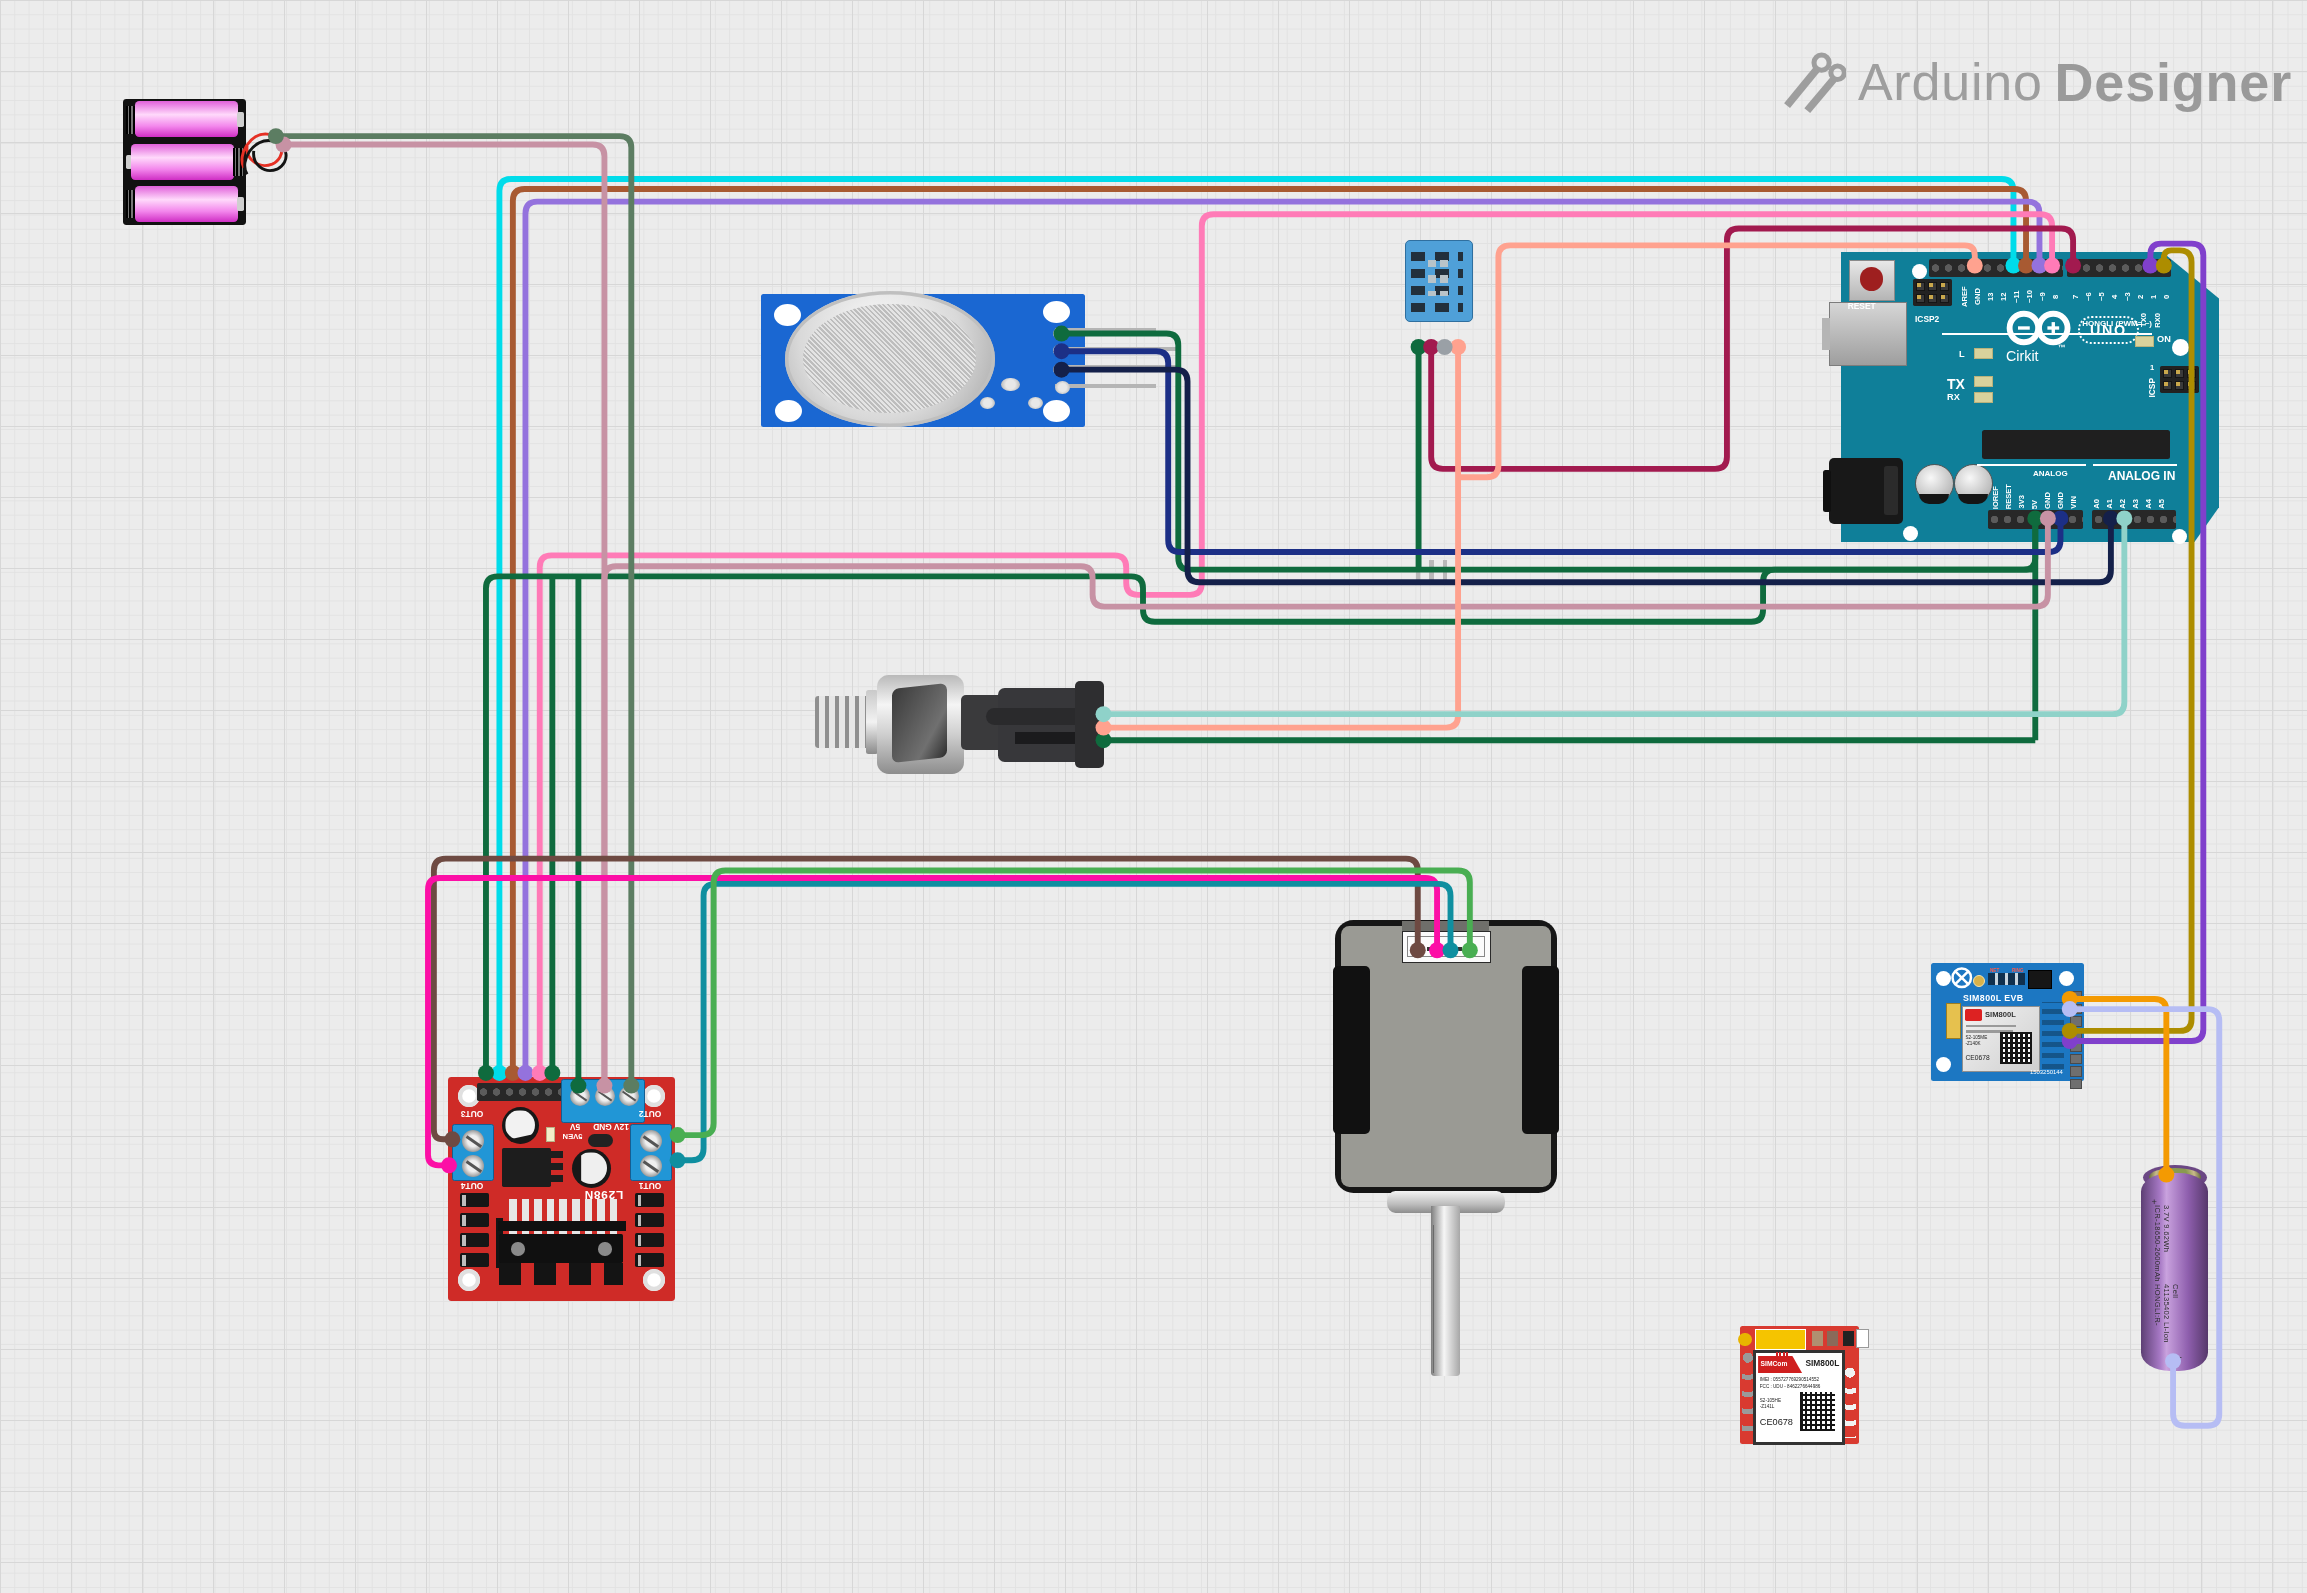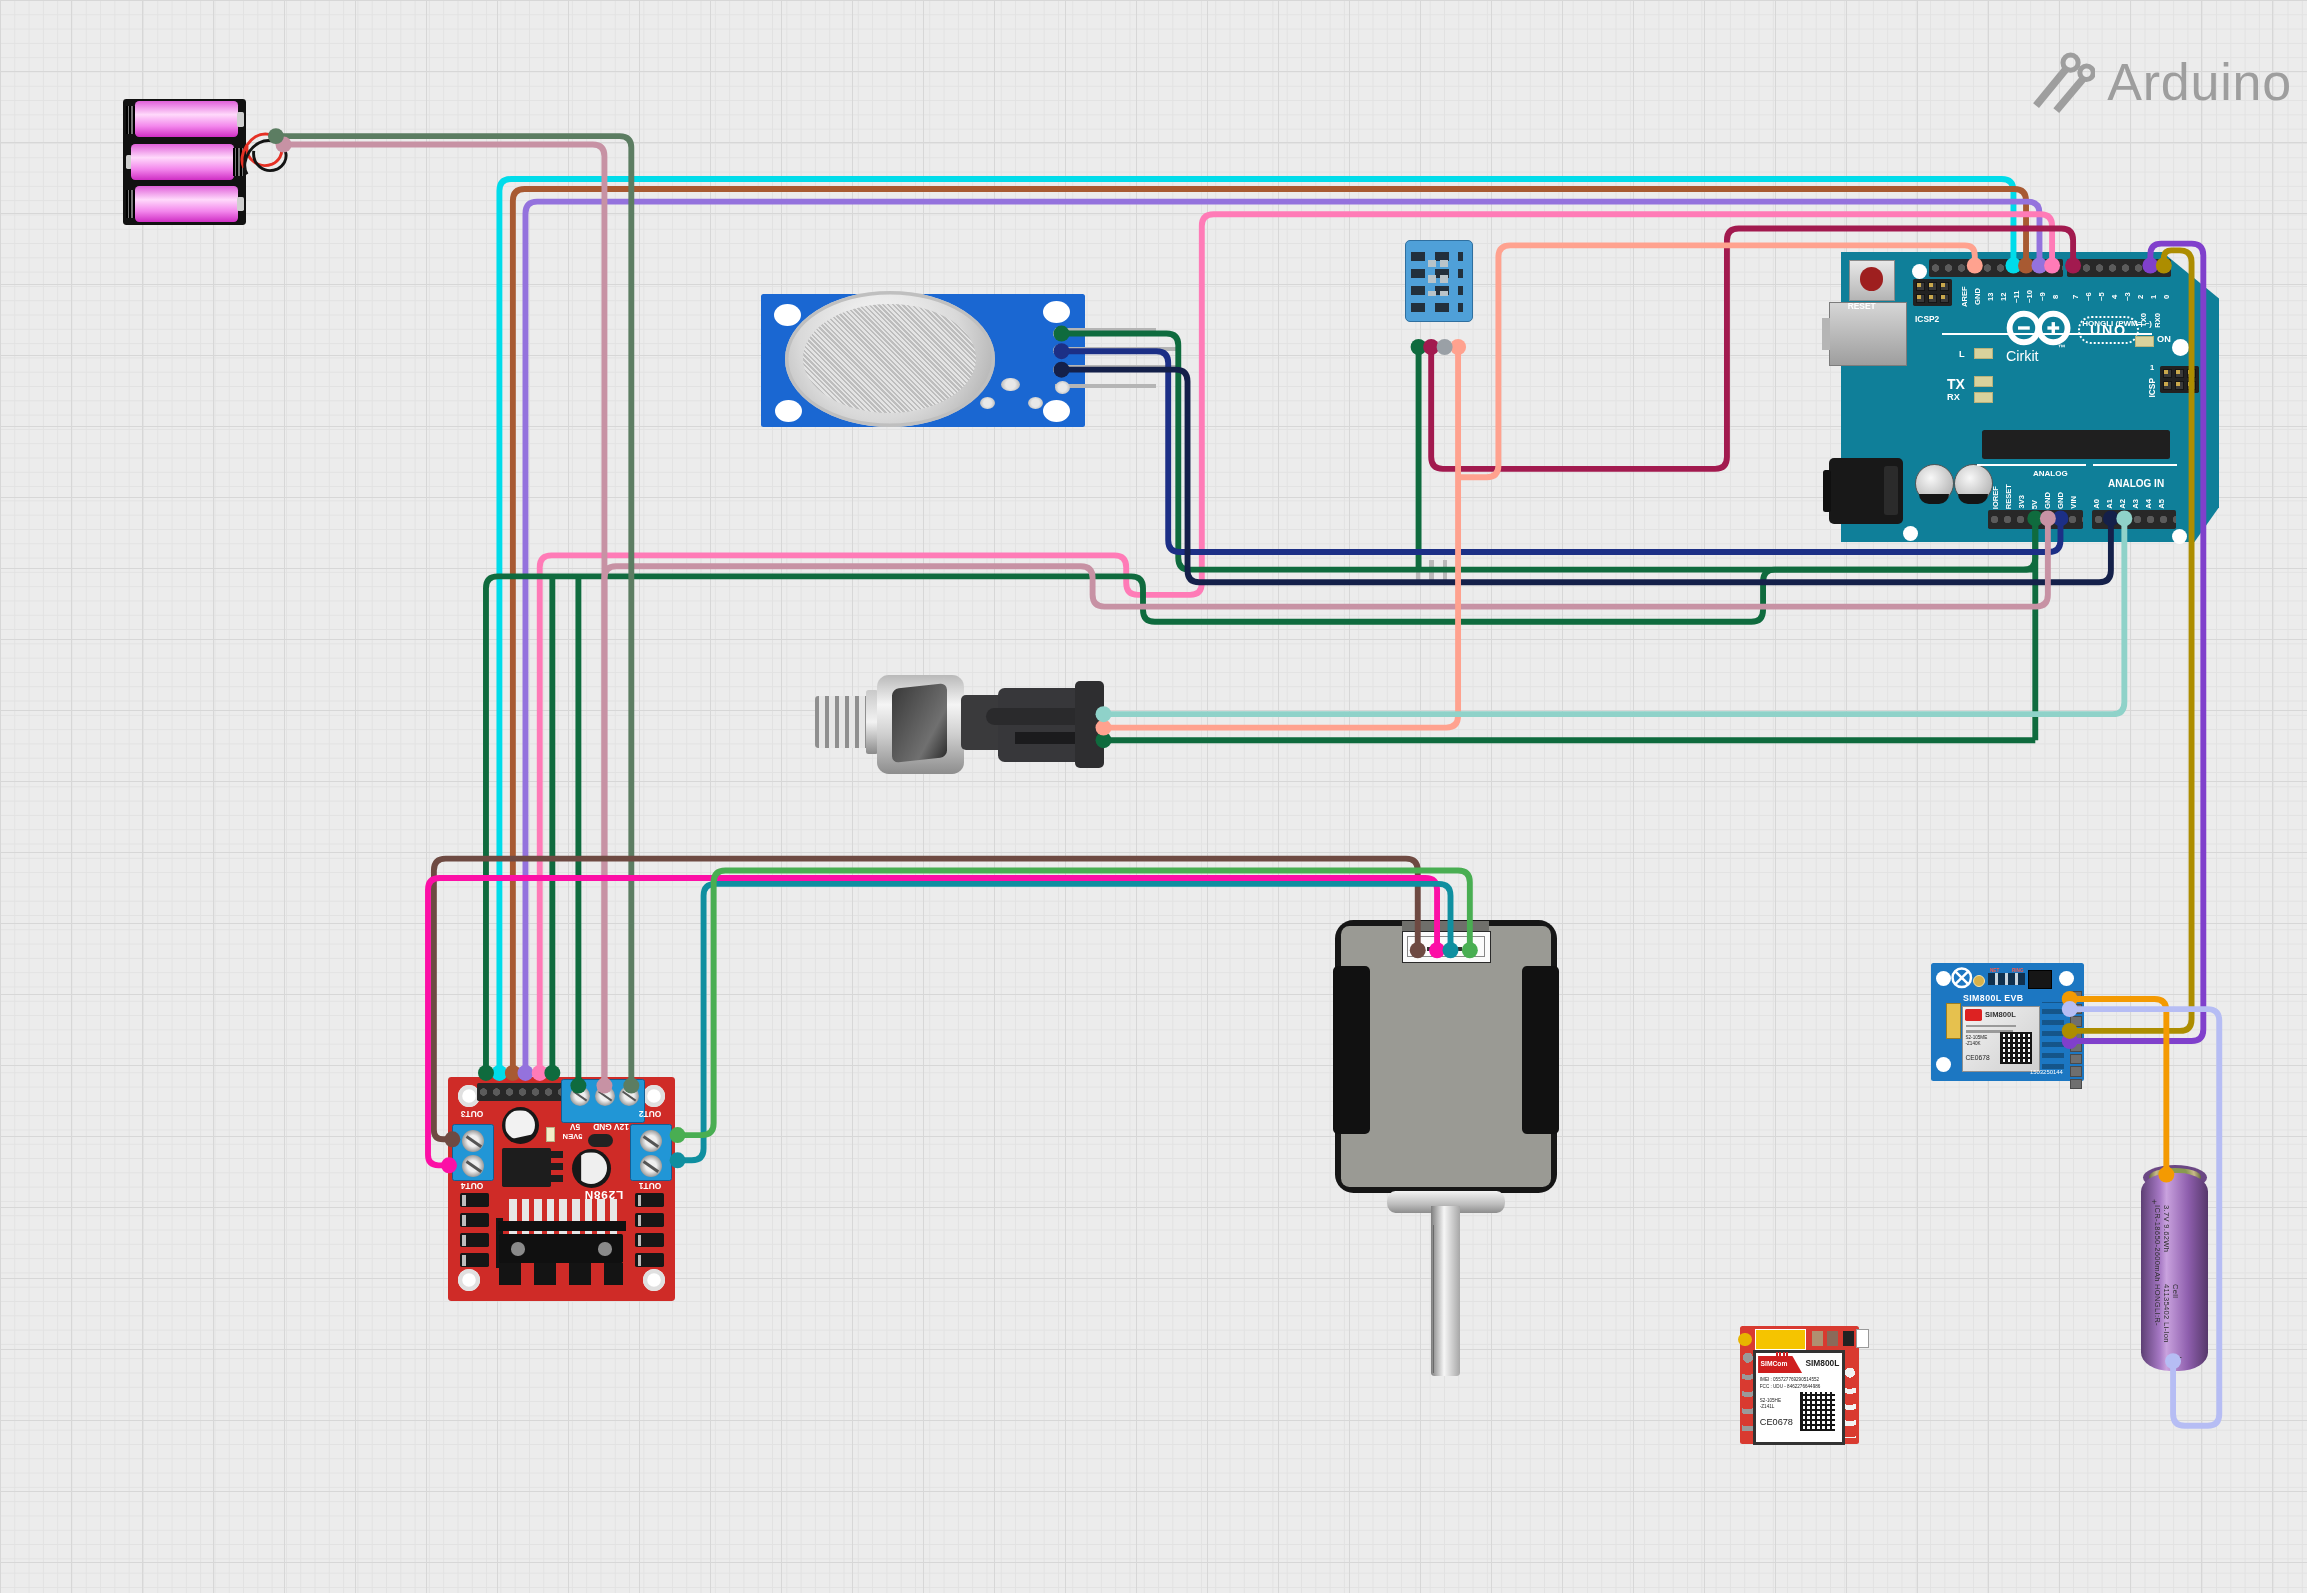--- a/index.html
+++ b/index.html
@@ -338,21 +338,21 @@
   <div class="abs" style="left:74px;top:212px;width:37px;height:37px;border-radius:50%;background:radial-gradient(circle at 40% 35%,#f8f8f8,#b8b8b8 75%,#8d8d8d);border:1.7px solid #555;">
     <div class="abs" style="left:3.4px;bottom:-1.7px;width:30px;height:10px;background:#151515;border-radius:0 0 15px 15px;"></div>
   </div>
   <div class="abs" style="left:113px;top:212px;width:37px;height:37px;border-radius:50%;background:radial-gradient(circle at 40% 35%,#f8f8f8,#b8b8b8 75%,#8d8d8d);border:1.7px solid #555;">
     <div class="abs" style="left:3.4px;bottom:-1.7px;width:30px;height:10px;background:#151515;border-radius:0 0 15px 15px;"></div>
   </div>
 
   <div class="abs" style="left:136px;top:212px;width:109px;height:1.7px;background:#fff;"></div>
   <div class="abs" style="left:252px;top:212px;width:84px;height:1.7px;background:#fff;"></div>
   <div class="abs wlabel" style="left:192px;top:217px;font-size:8px;">ANALOG</div>
-  <div class="abs wlabel" style="left:267px;top:217px;font-size:10px;margin-top:9px;">ANALOG IN</div>
+  <div class="abs wlabel" style="left:267px;top:217px;font-size:12px;">ANALOG IN</div>
   <div class="plabs abs" style="left:150px;top:225px;height:32px;">
       <span>IOREF</span>
       <span>RESET</span>
       <span>3V3</span>
       <span>5V</span>
       <span>GND</span>
       <span>GND</span>
       <span>VIN</span>
     </div>
   <div class="plabs abs" style="left:251px;top:225px;height:32px;">
@@ -533,14 +533,15 @@
 <div class="abs logo">
   <svg width="64" height="64" viewBox="0 0 76 76">
     <g stroke="#9e9e9e" fill="none">
       <line x1="6" y1="66" x2="42" y2="22" stroke-width="9"></line>
       <circle cx="47" cy="15" r="9" stroke-width="6"></circle>
       <line x1="30" y1="72" x2="62" y2="34" stroke-width="9"></line>
       <circle cx="66" cy="27" r="8" stroke-width="6"></circle>
     </g>
   </svg>
   <span class="brand">Arduino</span>
+  <span class="product">Designer</span>
 </div>
 
 
 </body></html>

